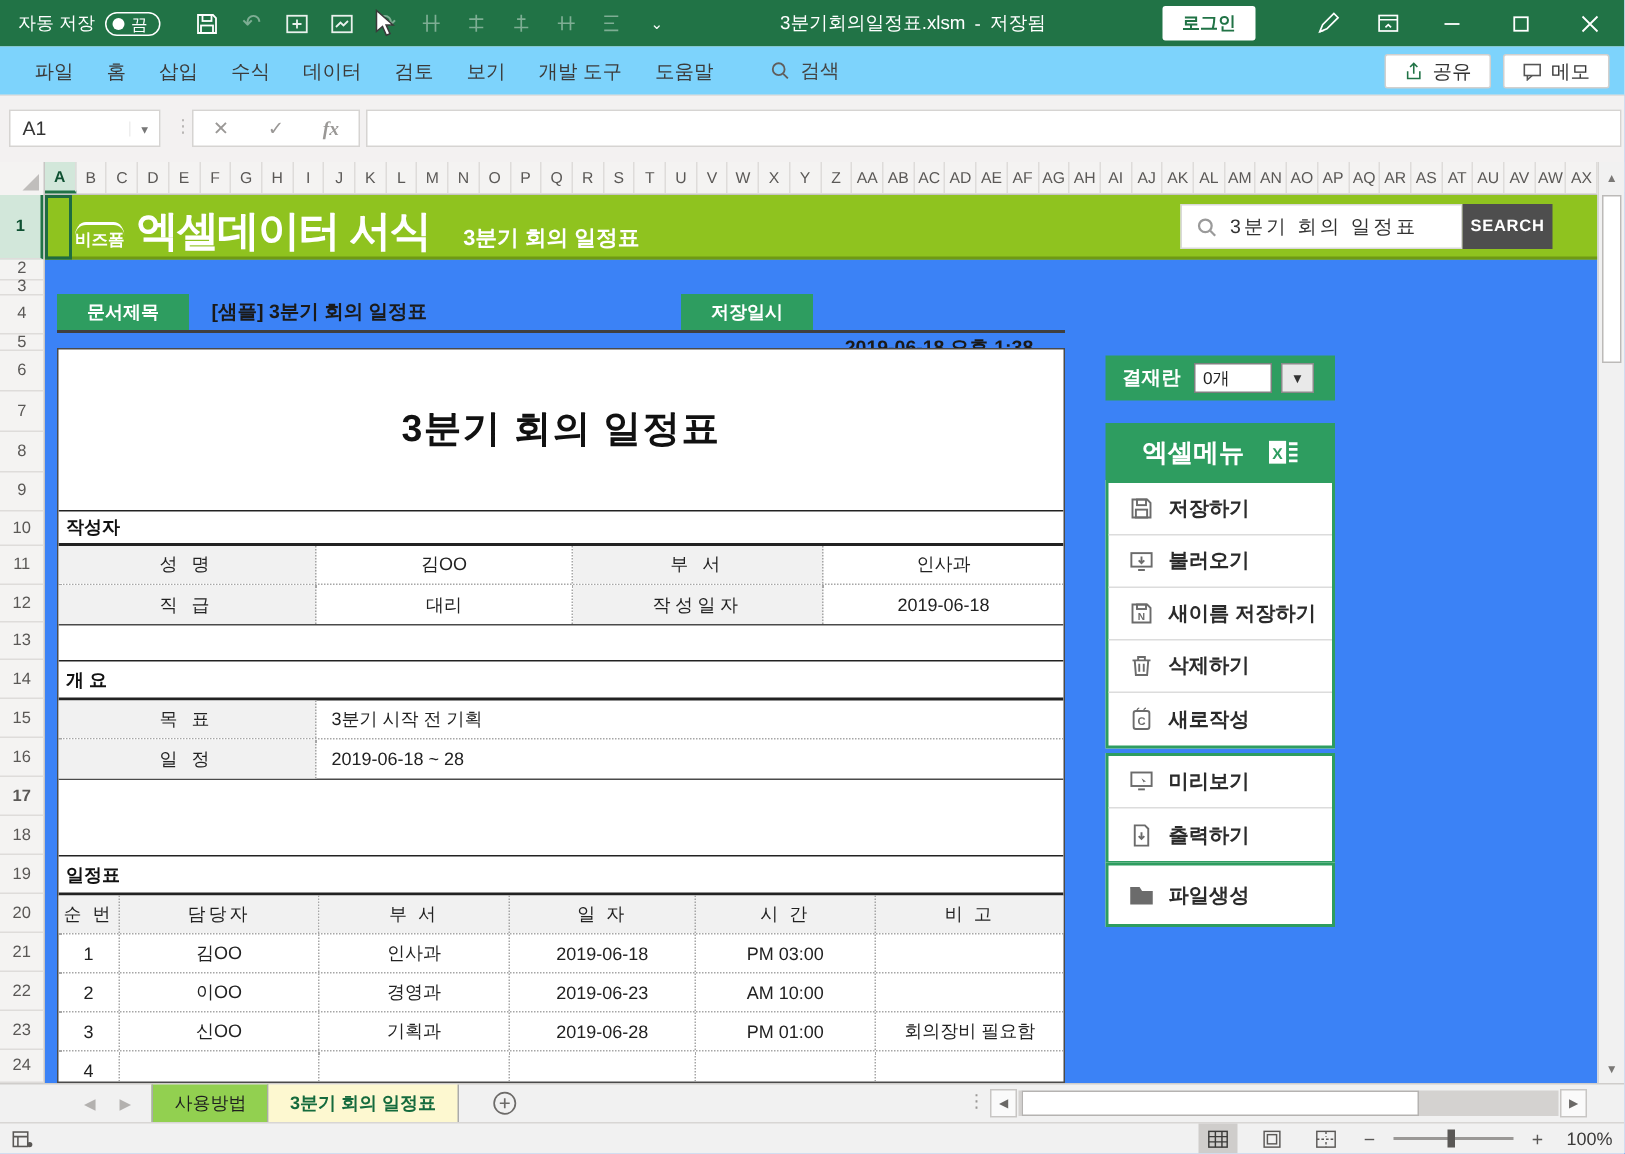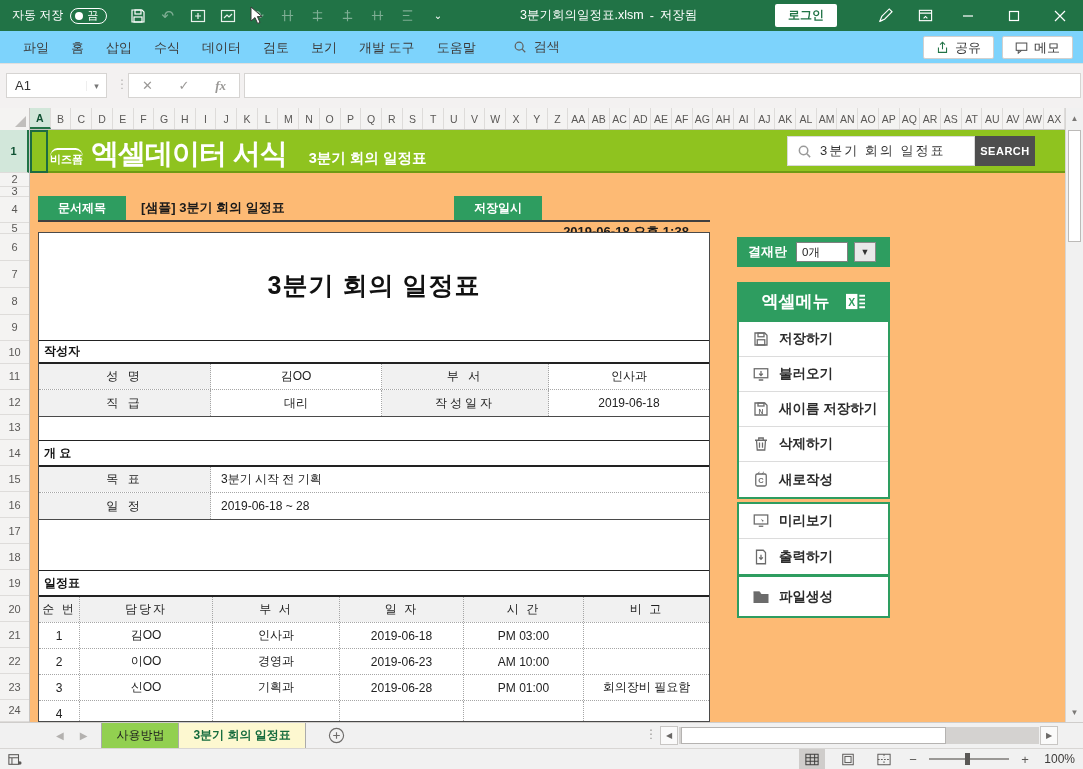--- a/index.html
+++ b/index.html
@@ -4,21 +4,21 @@
 <style>
   * { margin:0; padding:0; box-sizing:border-box; }
   html,body { background:#e8e8e8; }
   body { font-family:"Liberation Sans", sans-serif; }
   .app { position:relative; width:1083px; height:769px; background:#fff; overflow:hidden;
          font-family:"Liberation Sans", sans-serif; }
 
   
   .titlebar { position:absolute; left:0; top:0; width:1083px; height:31px; background:#217346; color:#fff;
               display:flex; align-items:center; }
-  .autosave { display:flex; align-items:center; gap:7px; margin-left:12px; font-size:12px; }
+  .autosave { display:flex; align-items:flex-end; gap:7px; margin-left:12px; font-size:12px; }
   .toggle { display:inline-flex; align-items:center; gap:4px; border:1px solid #fff; border-radius:9px;
             padding:1px 8px 1px 4px; height:16px; font-size:11px; cursor:default; }
   .knob { width:8px; height:8px; border-radius:50%; background:#fff; display:inline-block; }
   .qat { display:flex; align-items:center; gap:13px; margin-left:22px; }
   .qat .qi { width:17px; height:17px; display:inline-flex; align-items:center; justify-content:center; }
   .dim { opacity:.42; }
   .semi { opacity:.9; }
   .qat .uglyph { font-size:15px; line-height:15px; }
   .tb-title { position:absolute; left:520px; top:0; height:31px; display:flex; align-items:center; gap:6px;
               font-size:12.5px; color:#fff; }
@@ -65,21 +65,21 @@
   .colcells span:first-child { background:#d2e7da; color:#0f5132; border-bottom:2px solid #217346;
                                line-height:20px; font-weight:bold; }
 
   
   .gridwrap { position:absolute; left:0; top:130px; right:18px; bottom:47px; background:#fff; }
   .rowheaders { position:absolute; left:0; top:0; width:30px; bottom:0; background:#f4f3f2;
                 border-right:1px solid #c8c6c4; display:flex; flex-direction:column; overflow:hidden; }
   .rowheaders .row-h { display:block; font-size:11px; color:#5a5856; text-align:center;
                        border-bottom:1px solid #dedcda; display:flex; align-items:center; justify-content:center; cursor:pointer; }
   .rowheaders .row-h:first-child { background:#d2e7da; color:#0f5132; border-right:2px solid #217346; font-weight:bold; }
-  .gcontent { position:absolute; left:30px; top:0; right:0; bottom:0; background:#fdba74; }
+  .gcontent { position:absolute; left:30px; top:0; right:0; bottom:0; background:#3b82f6; }
 
   
   .banner { position:absolute; left:0; top:0; right:0; height:43px; background:#8fc31f;
             border-bottom:2px solid #6f9a14; }
   .a1sel { position:absolute; left:0; top:0; width:18px; height:43px; border:2px solid #1e6b41; }
   .brand { position:absolute; left:20px; top:5px; display:flex; align-items:baseline; color:#fff; }
   .brand-small { font-size:11px; font-weight:bold; border-top:2px solid #fff; border-radius:40%/90%; padding-top:2px; }
   .brand-large { font-size:28px; font-weight:bold; letter-spacing:-1px; margin-left:8px; }
   .brand-sub { font-size:14.5px; font-weight:bold; margin-left:22px; }
   .bsearch { position:absolute; left:757px; top:6px; width:248px; height:30px; display:flex; }
@@ -413,21 +413,21 @@
         <span class="row-h" style="height: 27px;">7</span>
         <span class="row-h" style="height: 27px;">8</span>
         <span class="row-h" style="height: 26px;">9</span>
         <span class="row-h" style="height: 23px;">10</span>
         <span class="row-h" style="height: 26px;">11</span>
         <span class="row-h" style="height: 25px;">12</span>
         <span class="row-h" style="height: 26px;">13</span>
         <span class="row-h" style="height: 26px;">14</span>
         <span class="row-h" style="height: 26px;">15</span>
         <span class="row-h" style="height: 26px;">16</span>
-        <span class="row-h" style="height: 26px;">17</span>
+        <span class="row-h" style="height: 26px; font-weight: bold;">17</span>
         <span class="row-h" style="height: 26px;">18</span>
         <span class="row-h" style="height: 26px;">19</span>
         <span class="row-h" style="height: 26px;">20</span>
         <span class="row-h" style="height: 26px;">21</span>
         <span class="row-h" style="height: 26px;">22</span>
         <span class="row-h" style="height: 26px;">23</span>
         <span class="row-h" style="height: 22px;">24</span>
       </div>
 
     <div class="gcontent">

